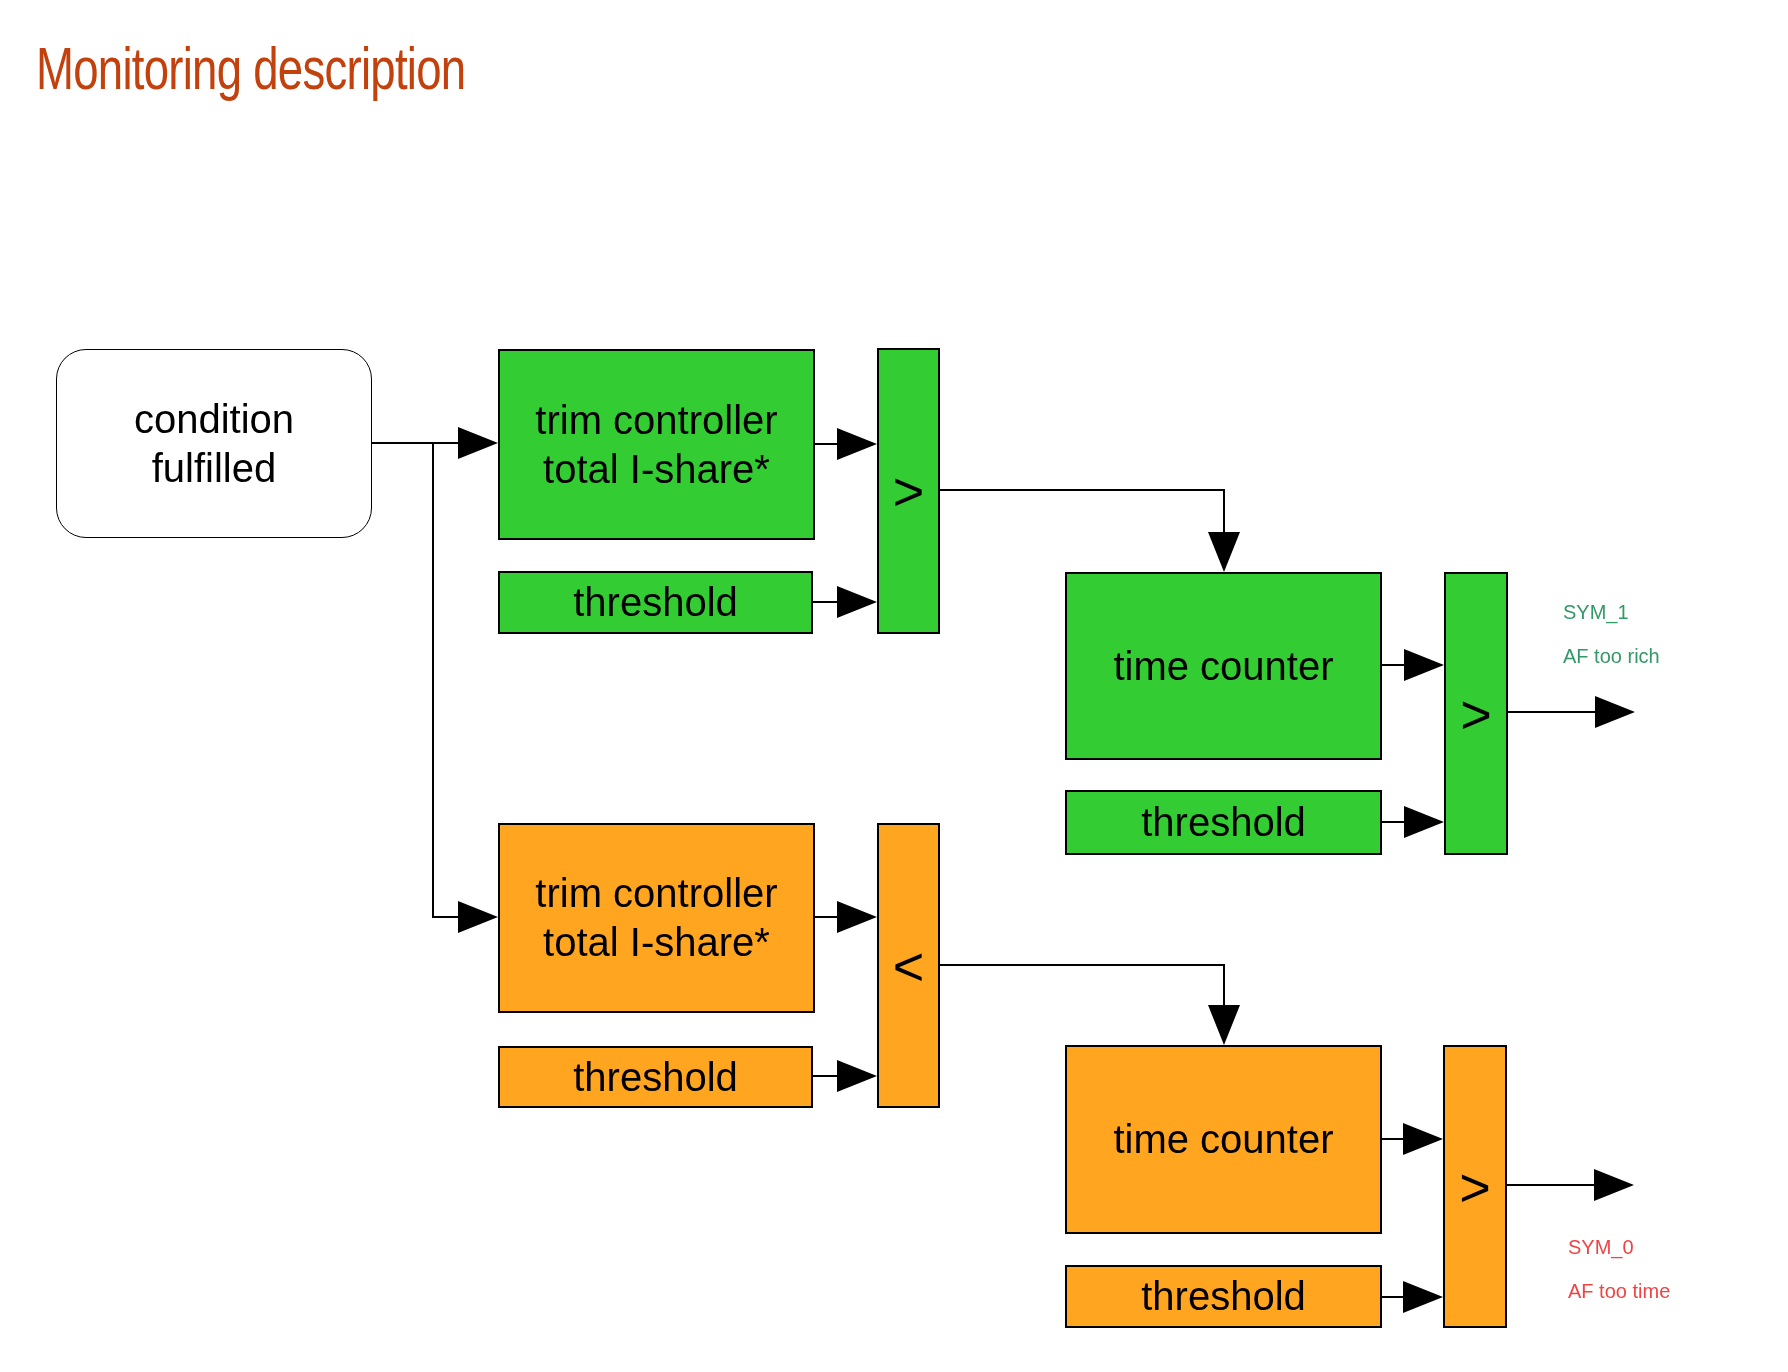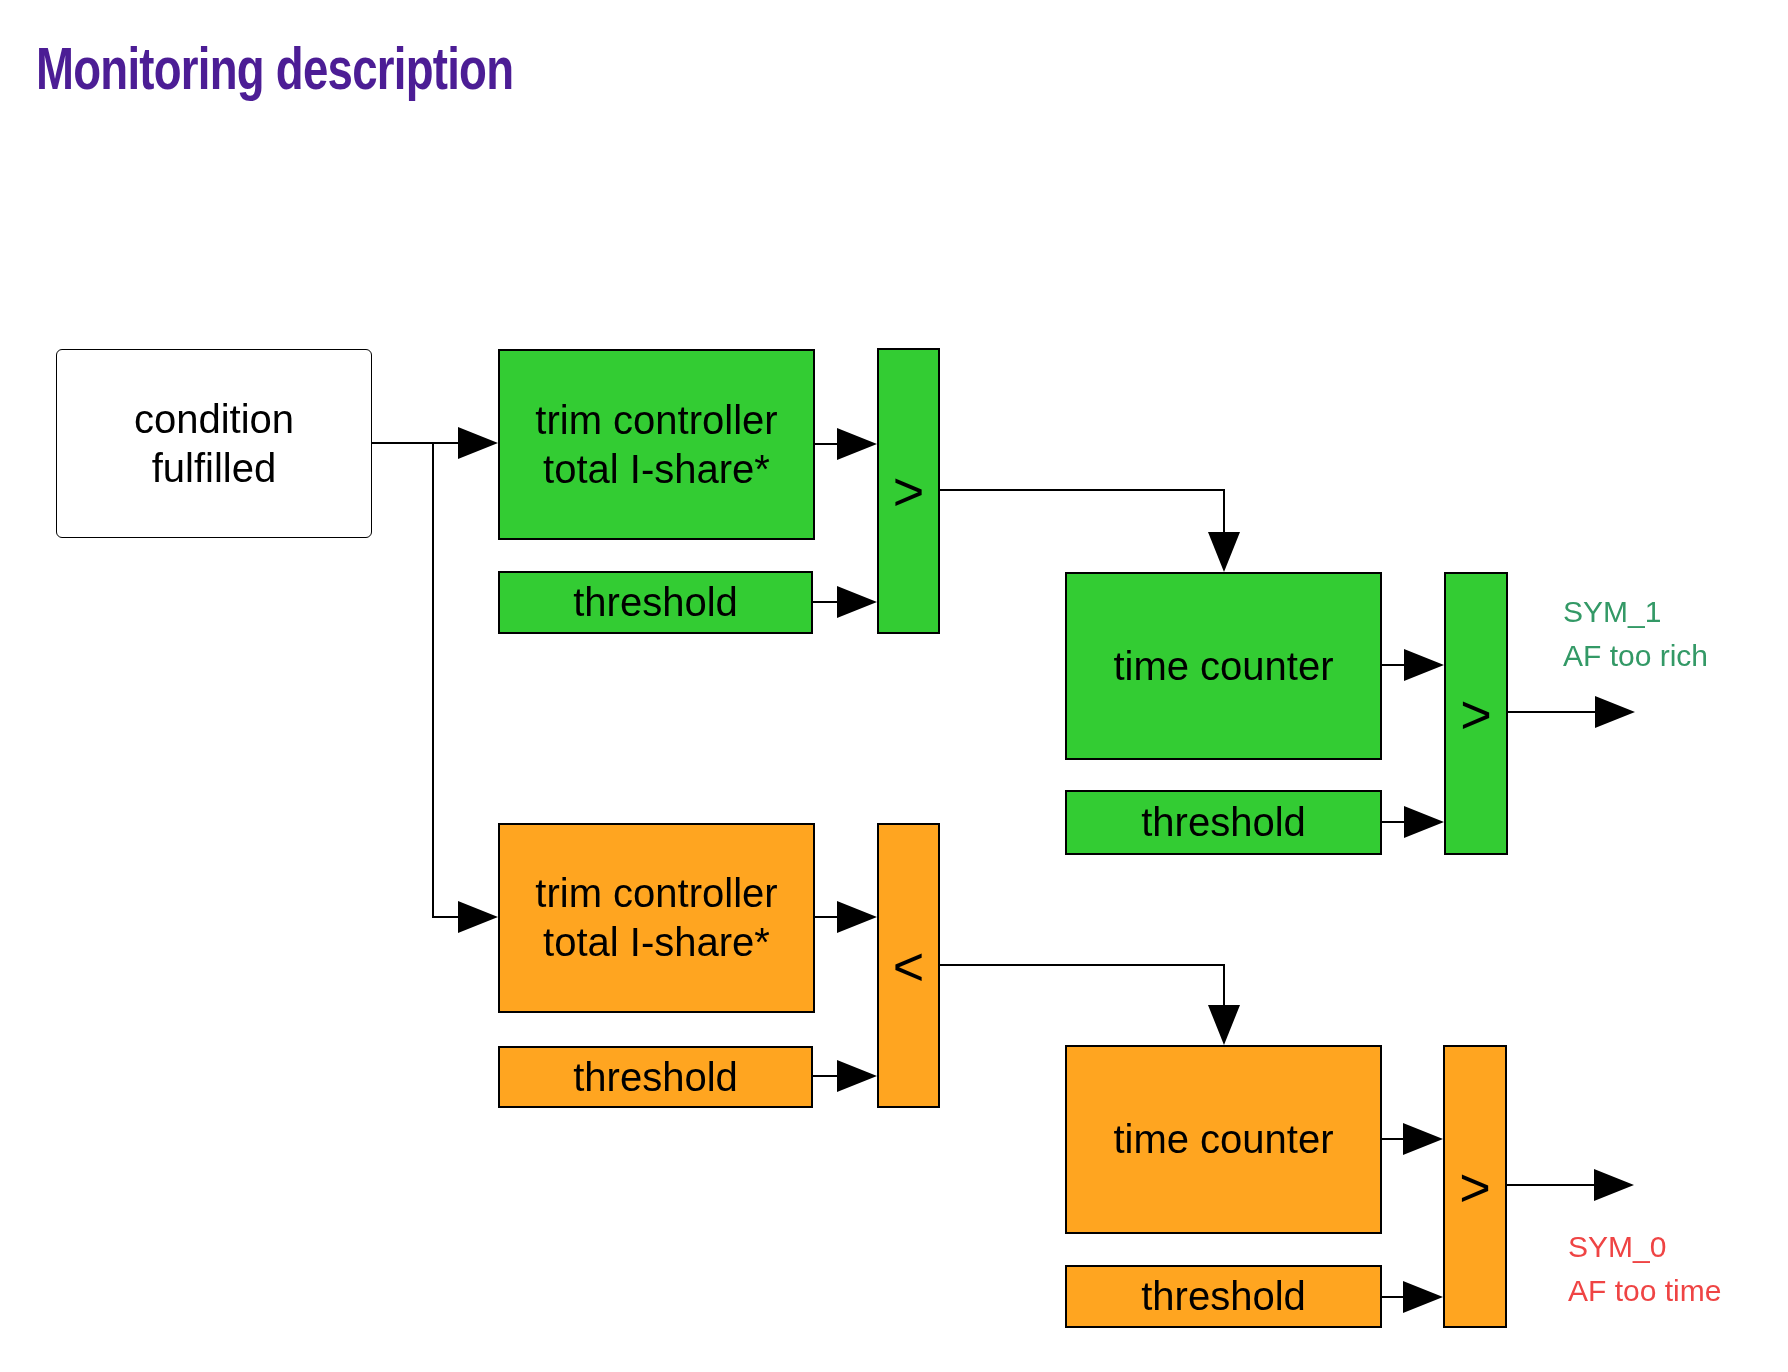--- a/index.html
+++ b/index.html
@@ -5,32 +5,32 @@
   html,body{margin:0;padding:0;background:#ffffff;}
   .canvas{
     position:relative;
     width:1788px;height:1372px;
     background:#ffffff;
     font-family:"Liberation Sans", sans-serif;
     overflow:hidden;
   }
   .title{
     position:absolute;left:36px;top:34px;
-    font-size:60px;font-weight:bold;color:#4c1d95;
+    font-size:60px;font-weight:normal;color:#c2410c;
     white-space:nowrap;
   }
   .title-inner{display:inline-block;transform:scaleX(0.76);transform-origin:0 50%;letter-spacing:-1px;}
   .node{
     position:absolute;
     box-sizing:border-box;
     border:2px solid #000;
     display:flex;align-items:center;justify-content:center;
     color:#000;
   }
-  .rounded{border-radius:6px;border-width:1.5px;background:#fff;}
+  .rounded{border-radius:30px;border-width:1.5px;background:#fff;}
   .lbl{
     white-space:pre-line;
     text-align:center;
     font-size:40px;
     line-height:1.22;
   }
   .cmp-glyph{font-size:54px;line-height:1;}
   .wire{position:absolute;background:#000;}
   .ah-right{
     position:absolute;width:0;height:0;
@@ -39,21 +39,21 @@
     border-left:40px solid #000;
   }
   .ah-down{
     position:absolute;width:0;height:0;
     border-left:16px solid transparent;
     border-right:16px solid transparent;
     border-top:40px solid #000;
   }
   .sym-label{
     position:absolute;
-    font-size:30px;
+    font-size:20px;
     line-height:44px;
     white-space:nowrap;
   }
 </style>
 </head>
 <body>
 
 <div class="canvas">
 
   <div class="title">

